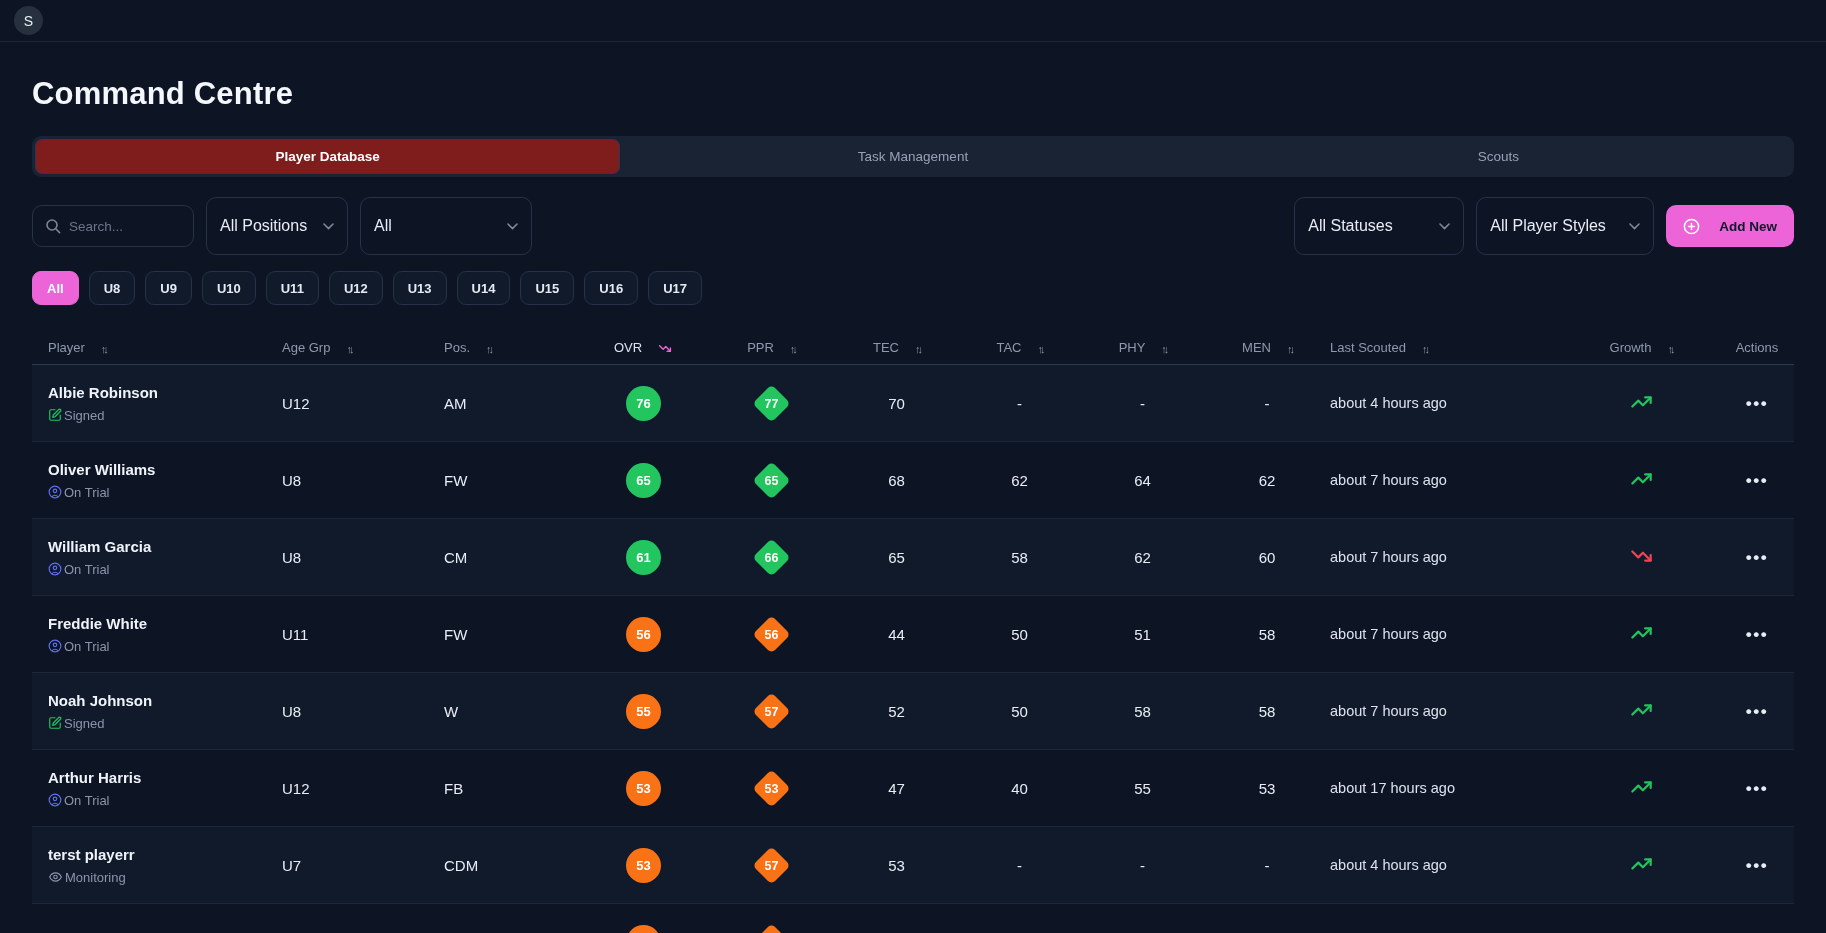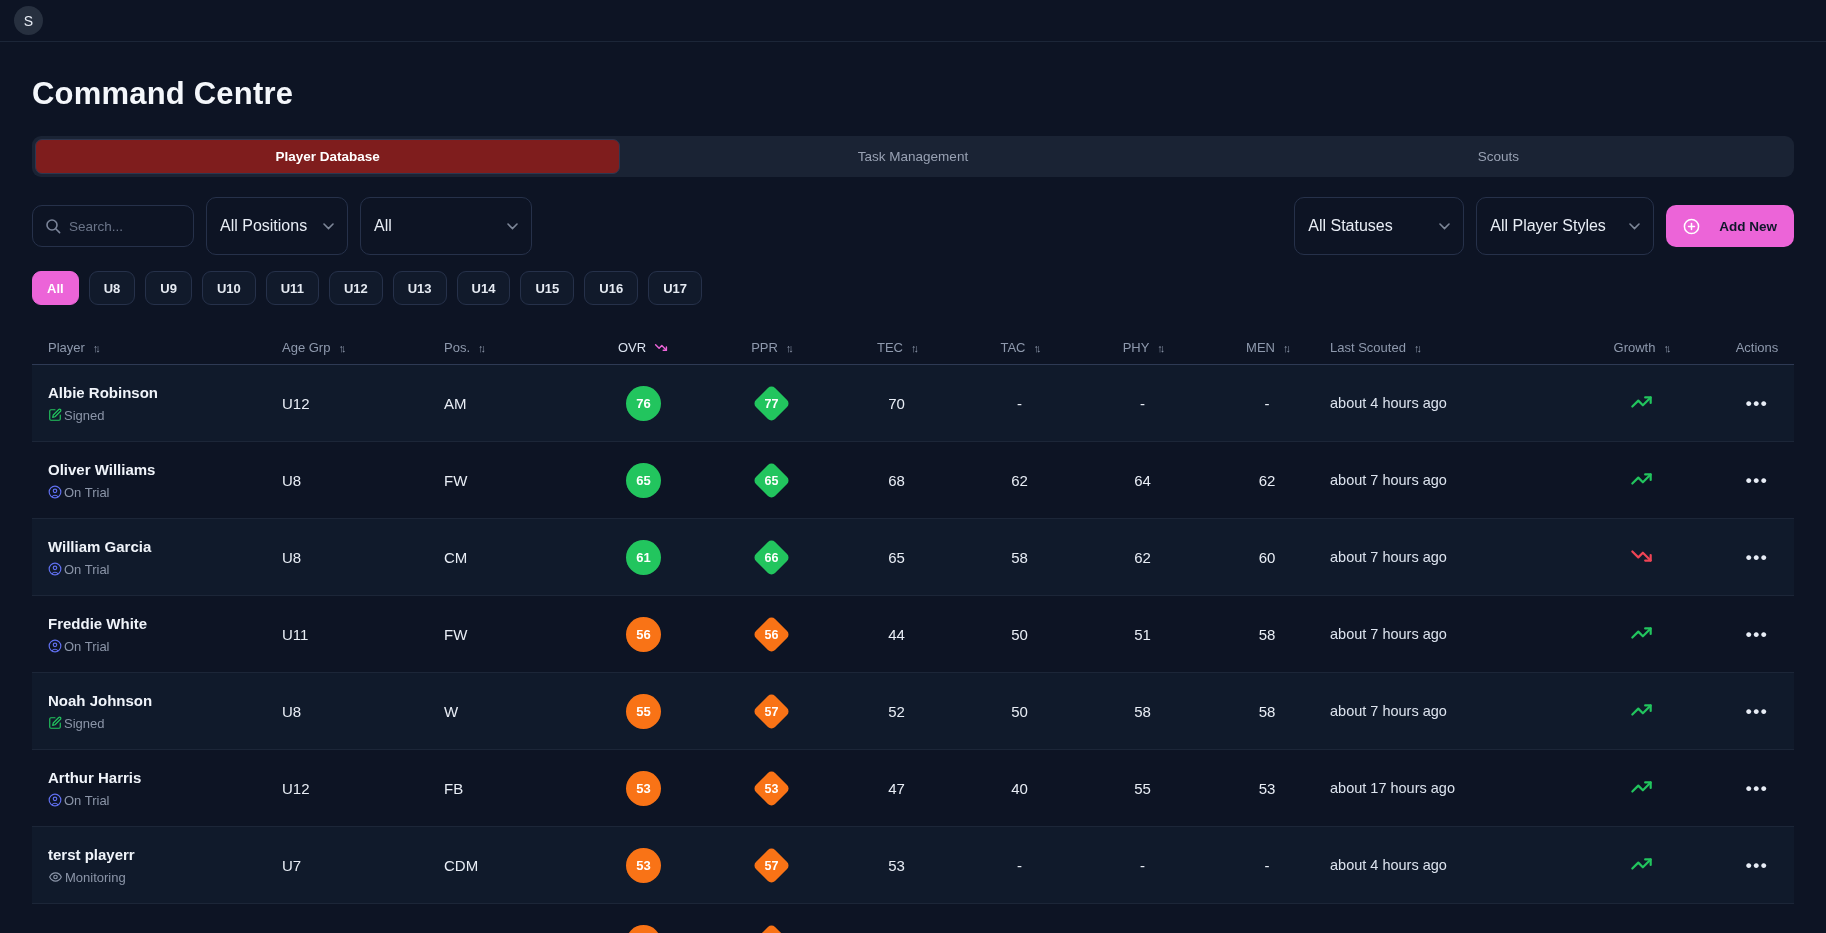--- a/index.html
+++ b/index.html
@@ -39,21 +39,21 @@
   
   .chips{margin-top:16px;display:flex;gap:10px;}
   .chip{height:34px;padding:0 14px;border-radius:9px;border:1px solid var(--border);background:#111a2b;
     color:#e5eaf2;font-size:13px;font-weight:700;font-family:inherit;cursor:pointer;}
   .chip.active{background:var(--pink);border-color:var(--pink);color:#fff;}
   
   .table{margin-top:26px;}
   .thead,.tr{display:grid;grid-template-columns:250px 162px 136px 127px 128px 123px 123px 123px 126px 232px 158px 1fr;
     align-items:center;}
   .thead{height:34px;border-bottom:1px solid #2e3a54;color:#8e99ad;font-size:13px;}
-  .th{display:flex;align-items:center;cursor:pointer;}
+  .th{display:flex;align-items:flex-end;cursor:pointer;gap:8px;}
   .th-player{padding-left:16px;}
   .th-ovr,.th-ppr,.th-tec,.th-tac,.th-phy,.th-men,.th-growth,.th-actions{justify-content:center;}
   .th-actions{cursor:default;}
   .th.sorted .th-label{color:#dbe3f0;}
   .sort-glyph{font-size:11px;letter-spacing:-3px;margin-left:8px;color:#8b95a8;}
   .sort-trend{margin-left:7px;display:flex;align-items:center;}
   .tr{min-height:77px;border-bottom:1px solid var(--border-soft);}
   .tr:nth-child(odd){background:#101a2b;}
   .td{font-size:15px;color:#e8edf5;}
   .td-player{padding-left:16px;}

